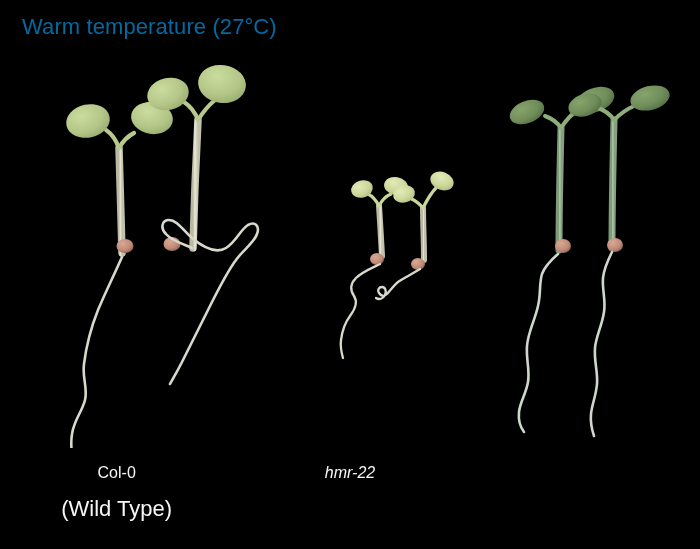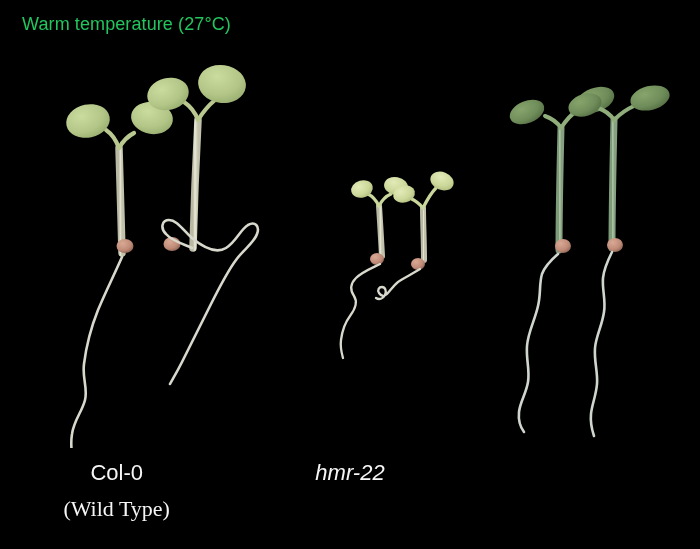--- a/index.html
+++ b/index.html
@@ -6,49 +6,49 @@
   #fig{
     position:relative;
     width:700px;height:549px;
     background:#000000;
     overflow:hidden;
     font-family:"Liberation Sans", sans-serif;
     -webkit-font-smoothing:antialiased;
   }
   #title{
     position:absolute;left:22px;top:14px;
-    color:#22c55e;
-    font-size:18px;
+    color:#0369a1;
+    font-size:22px;
     letter-spacing:.1px;
     white-space:nowrap;
   }
   #plate{
     position:absolute;left:0;top:48px;
     width:700px;height:400px;
   }
   #plate svg{display:block;width:700px;height:400px;}
   #labels{
     position:absolute;left:0;top:452px;
     width:700px;height:97px;
     display:flex;
   }
   .label-col{
     flex:1 1 0;
     display:flex;flex-direction:column;
     align-items:center;justify-content:flex-start;
     padding-top:6px;
   }
   .lab-geno{
-    color:#f6f6f6;font-size:22px;line-height:30px;
+    color:#f6f6f6;font-size:16px;line-height:30px;
     white-space:nowrap;
   }
   .lab-geno.italic{font-style:italic;}
   .lab-desc{
     color:#f6f6f6;font-size:22px;line-height:30px;
-    margin-top:6px;white-space:nowrap;font-family:Liberation Serif, serif;
+    margin-top:6px;white-space:nowrap;
   }
 </style>
 </head>
 <body>
 
 <div id="fig">
 
   <div id="title">Warm temperature (27°C)</div>
 
   <div id="plate">

